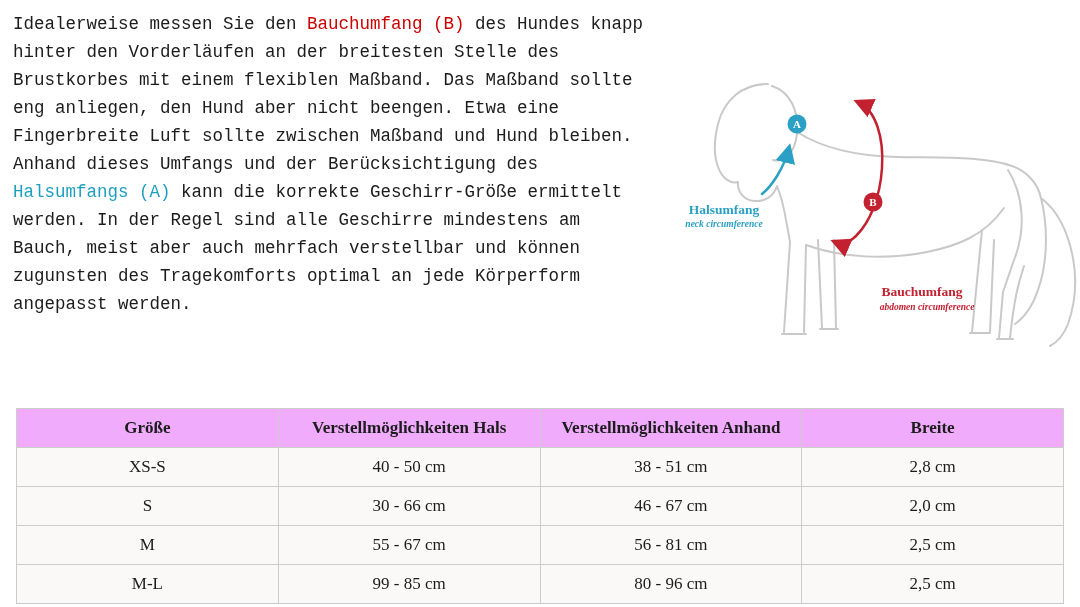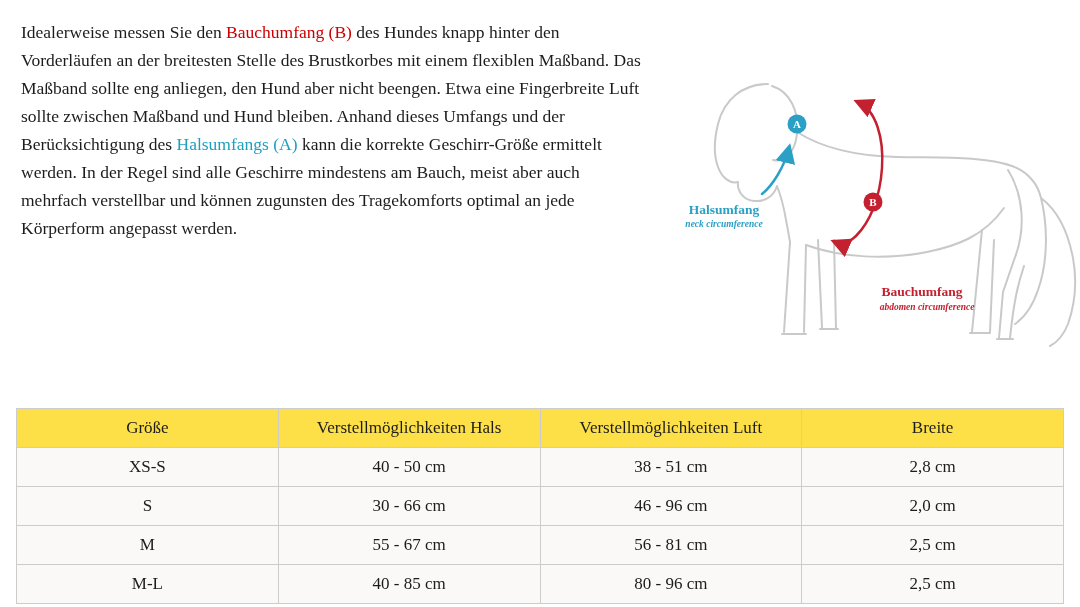--- a/index.html
+++ b/index.html
@@ -2,21 +2,21 @@
 <html style="--red: #c42130; --blue: #2aa0c4; --link-red: #cc0000; --link-blue: #1f9fbf; --border: #cccccc; --row-bg: #fbf8f8;"><head>
 <meta charset="utf-8">
 <style>
   html,body { margin:0; padding:0; background:#fff; }
   .page {
     position:relative; width:1080px; height:607px; background:#fff;
     font-family:"Liberation Serif", serif; color:#1c1c1c; overflow:hidden;
   }
   
   .text-col { position:absolute; left:5px; top:2px; width:655px; font-size:17.5px; line-height:28px; }
-  .text-col p { margin:16px; }
+  .text-col p { margin:8px;font-family:Liberation Mono, monospace; }
   .text-col p.p2 { margin-top:27px; }
   a.link-red  { color:var(--link-red,#cc0000); text-decoration:none; cursor:pointer; }
   a.link-blue { color:var(--link-blue,#1f9fbf); text-decoration:none; cursor:pointer; }
   
   .dog-svg { position:absolute; left:672px; top:70px; width:408px; height:300px; }
   .dog-line { stroke:#c9c9c9; stroke-width:2; fill:none; stroke-linecap:round; stroke-linejoin:round; }
   .stroke-blue { stroke:var(--blue,#2aa0c4); stroke-width:2.5; fill:none; stroke-linecap:round; }
   .stroke-red  { stroke:var(--red,#c42130);  stroke-width:2.5; fill:none; stroke-linecap:round; }
   .fill-blue { fill:var(--blue,#2aa0c4); }
   .fill-red  { fill:var(--red,#c42130); }
@@ -24,21 +24,21 @@
   .dia-sub     { font-family:"Liberation Serif",serif; font-weight:bold; font-style:italic; font-size:9.5px; text-anchor:middle; }
   .dia-letter  { font-family:"Liberation Serif",serif; font-weight:bold; font-size:11px; fill:#fff; text-anchor:middle; }
   .txt-blue { fill:var(--blue,#2aa0c4); }
   .txt-red  { fill:var(--red,#c42130); }
   
   .size-table { position:absolute; left:16px; top:408px; width:1048px; border-collapse:collapse; table-layout:fixed; }
   .size-table th, .size-table td {
     border:1px solid var(--border,#cccccc); height:38px; padding:0;
     text-align:center; vertical-align:middle; font-size:17px; width:25%;
   }
-  .size-table th { font-weight:normal; background:#fde047; }
+  .size-table th { font-weight:bold; background:#f0abfc; }
   .size-table td { background:var(--row-bg,#fbf8f8); }
 </style>
 </head>
 <body>
 
 <div class="page">
 
   <div class="text-col">
     <p><span>Idealerweise messen Sie den </span><a class="link-red">Bauchumfang (B)</a><span> des Hundes knapp hinter den Vorderläufen an der breitesten Stelle des Brustkorbes mit einem flexiblen Maßband. Das Maßband sollte eng anliegen, den Hund aber nicht beengen. Etwa eine Fingerbreite Luft sollte zwischen Maßband und Hund bleiben. Anhand dieses Umfangs und der Berücksichtigung des </span><a class="link-blue">Halsumfangs (A)</a><span> kann die korrekte Geschirr-Größe ermittelt werden. In der Regel sind alle Geschirre mindestens am Bauch, meist aber auch mehrfach verstellbar und können zugunsten des Tragekomforts optimal an jede Körperform angepasst werden.</span></p>
   </div>
@@ -78,45 +78,45 @@
       <text x="250" y="226" class="dia-label txt-red">Bauchumfang</text>
       <text x="255" y="240" class="dia-sub txt-red">abdomen circumference</text>
     </g>
   </svg>
 
   <table class="size-table">
     <thead>
       <tr>
         <th>Größe</th>
         <th>Verstellmöglichkeiten Hals</th>
-        <th>Verstellmöglichkeiten Luft</th>
+        <th>Verstellmöglichkeiten Anhand</th>
         <th>Breite</th>
       </tr>
     </thead>
     <tbody>
       <tr>
         <td>XS-S</td>
         <td>40 - 50 cm</td>
         <td>38 - 51 cm</td>
         <td>2,8 cm</td>
       </tr>
       <tr>
         <td>S</td>
         <td>30 - 66 cm</td>
-        <td>46 - 96 cm</td>
+        <td>46 - 67 cm</td>
         <td>2,0 cm</td>
       </tr>
       <tr>
         <td>M</td>
         <td>55 - 67 cm</td>
         <td>56 - 81 cm</td>
         <td>2,5 cm</td>
       </tr>
       <tr>
         <td>M-L</td>
-        <td>40 - 85 cm</td>
+        <td>99 - 85 cm</td>
         <td>80 - 96 cm</td>
         <td>2,5 cm</td>
       </tr>
     </tbody>
   </table>
 
 </div>
 
 </body></html>

